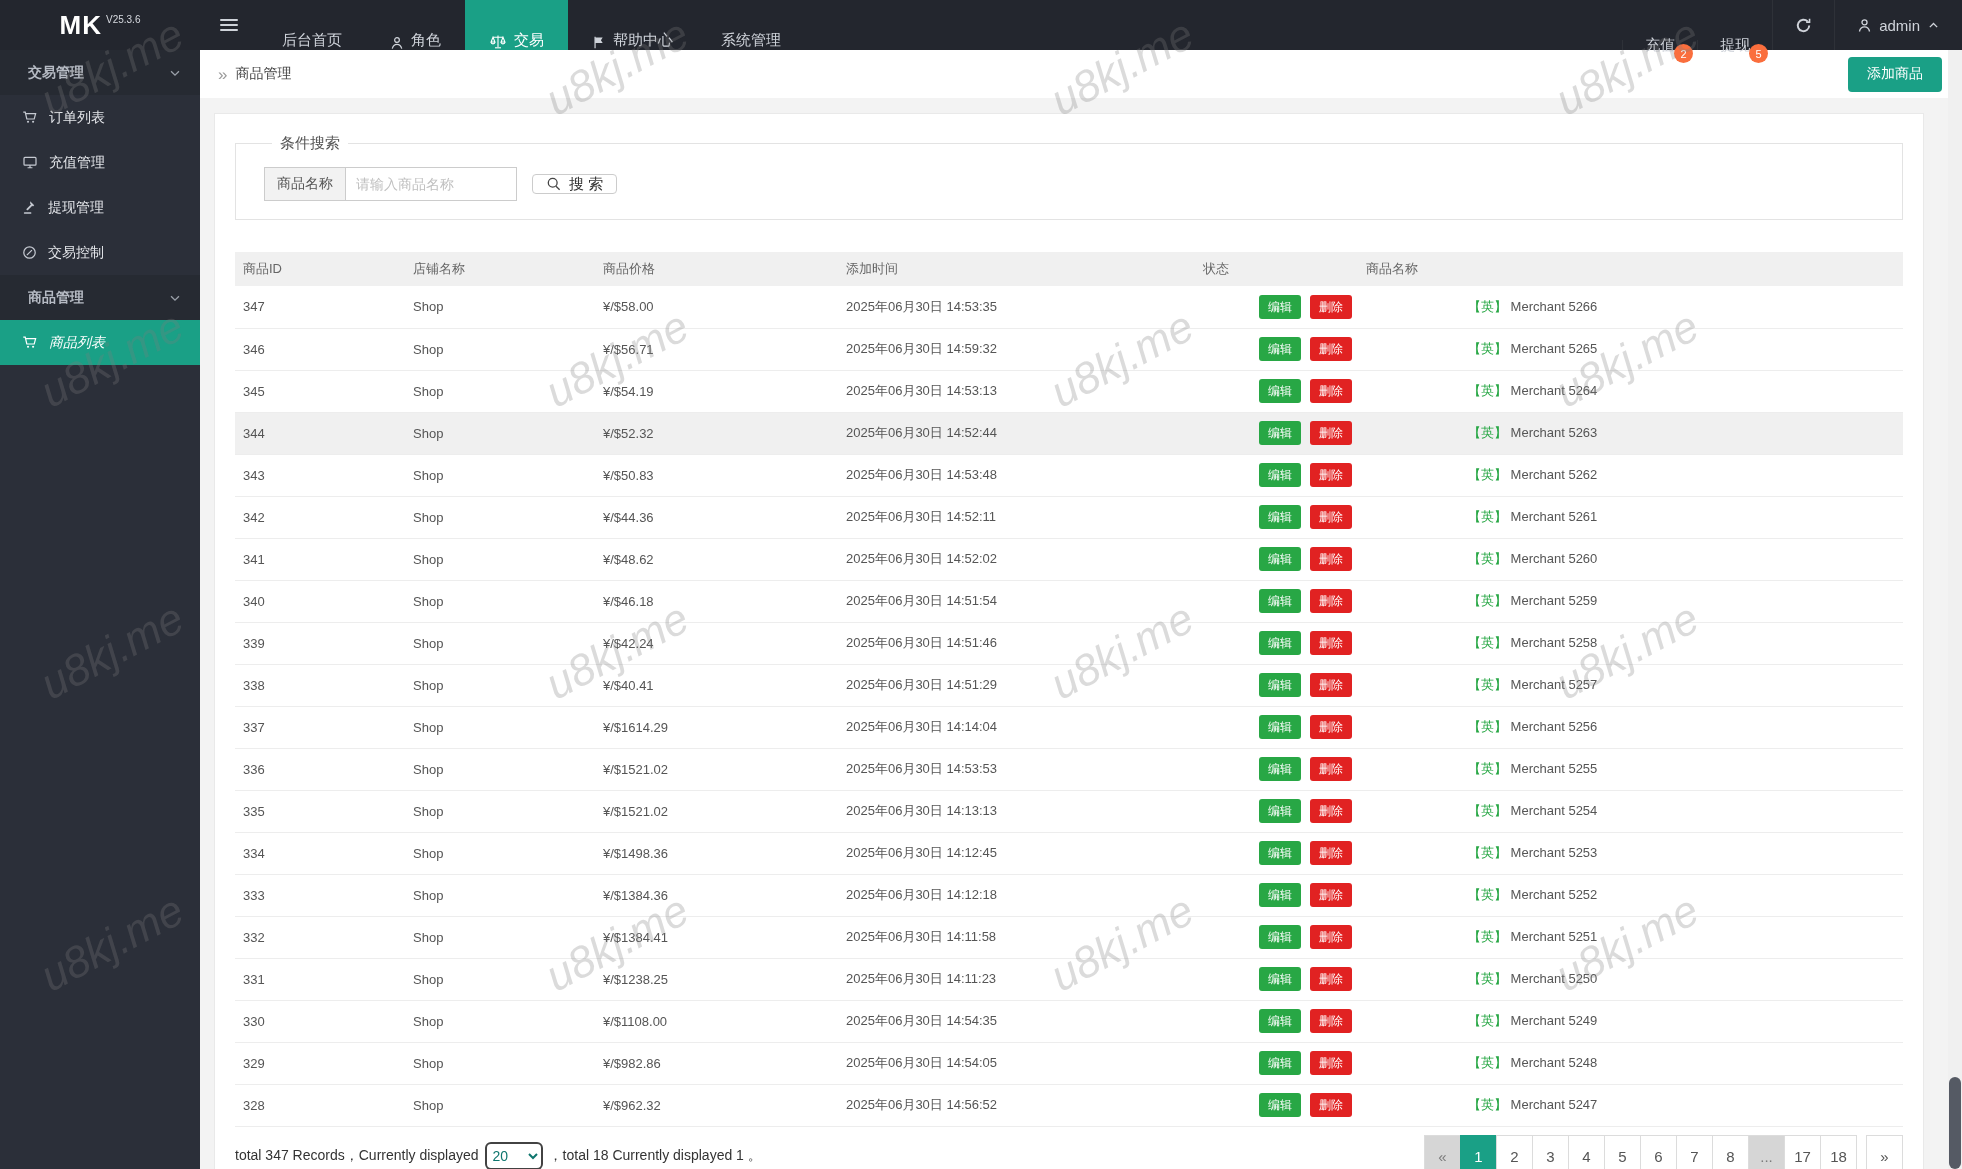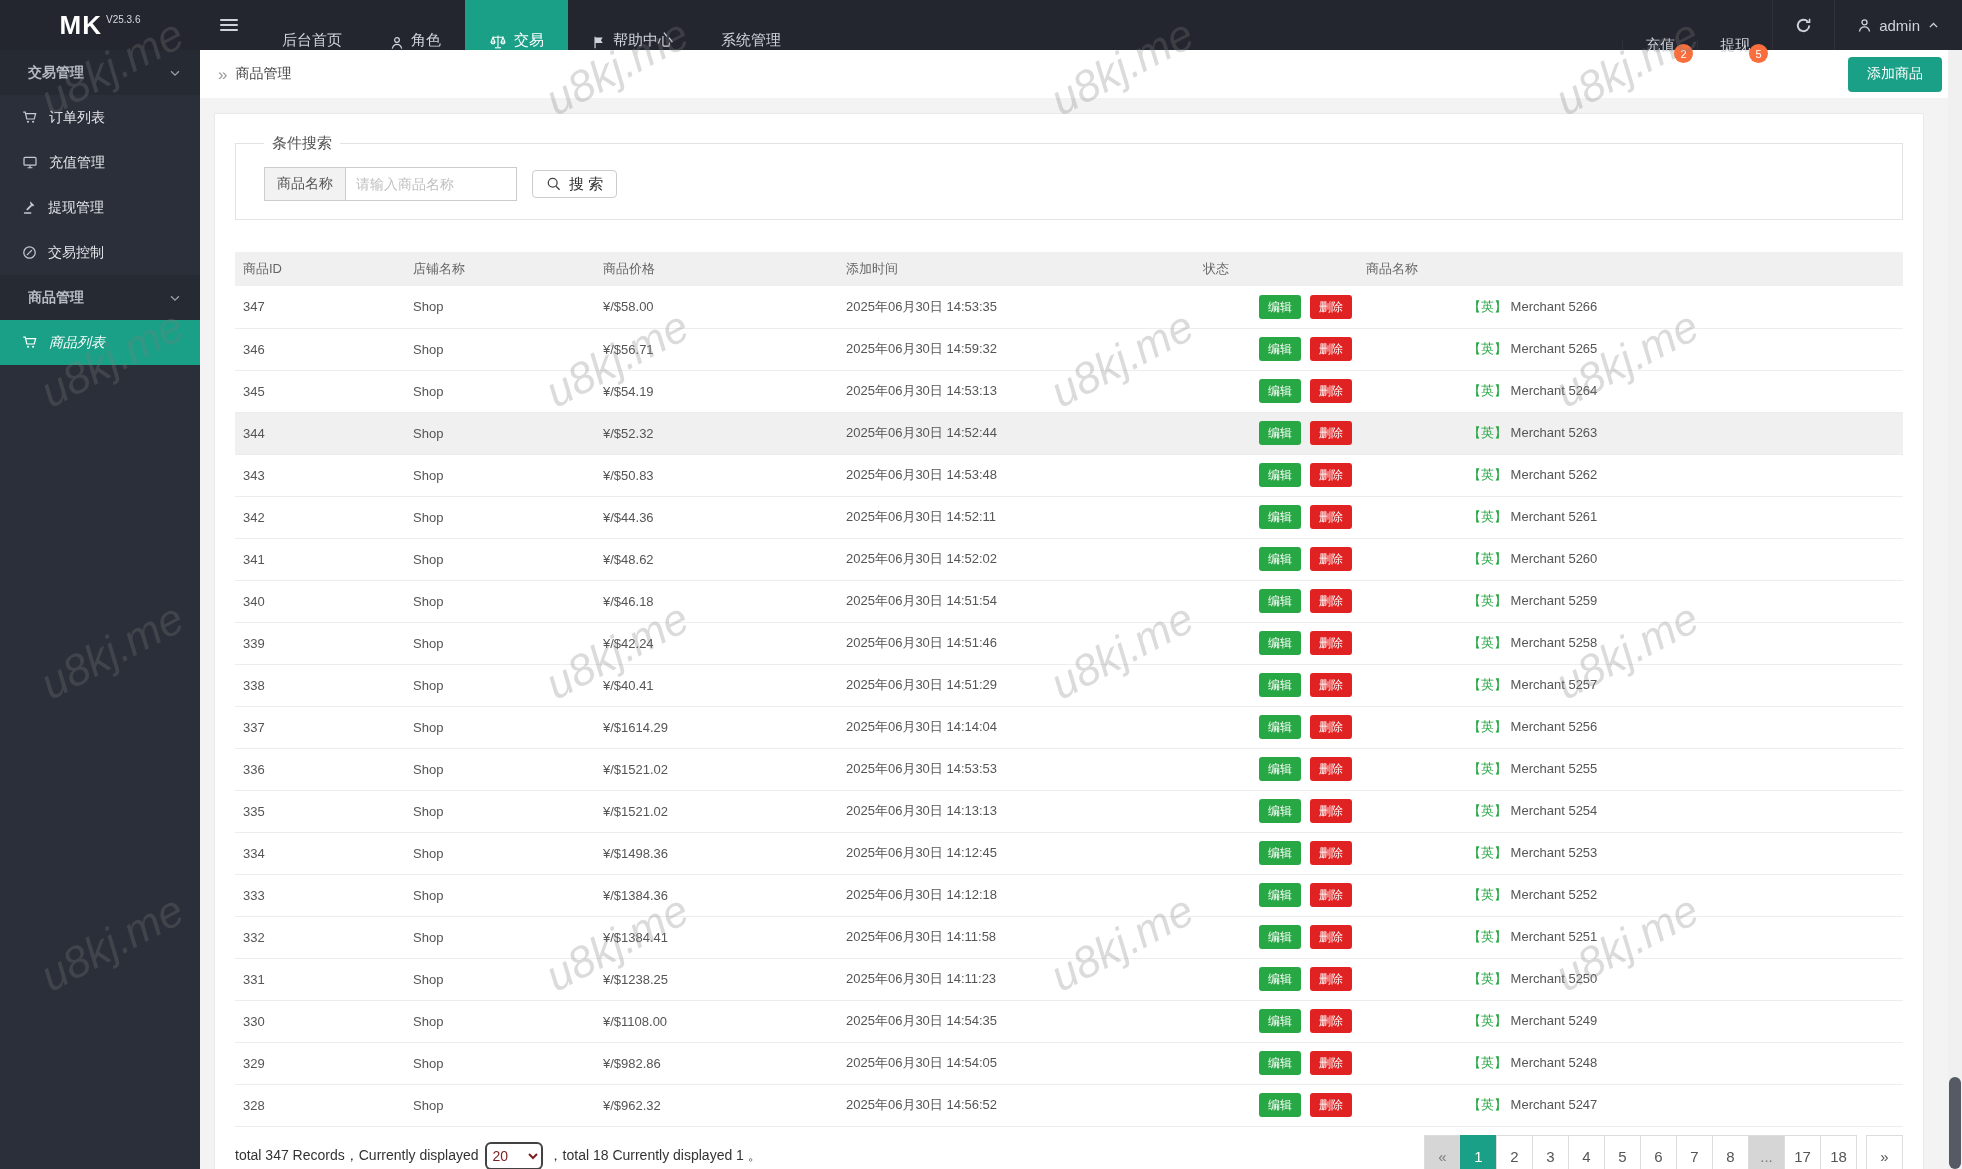--- a/index.html
+++ b/index.html
@@ -49,50 +49,50 @@
   .crumb-bar{height:48px;background:#fff;display:flex;align-items:center;justify-content:space-between;
     padding:0 20px 0 18px;}
   .crumb{display:flex;align-items:center;gap:8px;font-size:14px;color:#444;}
   .crumb-ico{color:#9a9a9a;font-size:17px;line-height:1;}
   .add-btn{background:var(--accent);color:#fff;border:none;border-radius:4px;height:35px;
     padding:0 19px;font-size:14px;cursor:pointer;font-family:inherit;}
   .content{padding:15px 38px 0 14px;}
   .panel{background:#fff;border:1px solid #e9e9e9;min-height:1056px;padding:20px 20px 10px 20px;}
   
   .search-fs{border:1px solid #e3e3e3;margin:0;padding:12px 16px 18px 16px;}
-  .search-fs legend{padding:0 8px;margin-left:12px;font-size:15px;color:#555;}
+  .search-fs legend{padding:0 8px;margin-left:20px;font-size:15px;color:#555;}
   .search-row{display:flex;align-items:center;margin-left:12px;margin-top:2px;}
   .input-group{display:flex;align-items:stretch;}
   .ig-addon{background:#f2f2f2;border:1px solid #ccc;border-right:none;padding:0 12px;
     display:flex;align-items:center;font-size:14px;color:#555;}
   .ig-input{height:34px;width:172px;border:1px solid #ccc;padding:0 10px;font-size:14px;color:#333;
     outline:none;font-family:inherit;}
   .ig-input::placeholder{color:#c0c0c0;}
-  .search-btn{margin-left:15px;height:28px;background:#fff;border:1px solid #ccc;border-radius:4px;
+  .search-btn{margin-left:15px;height:20px;background:#fff;border:1px solid #ccc;border-radius:4px;
     padding:0 13px;display:flex;align-items:center;gap:7px;font-size:15px;color:#333;cursor:pointer;font-family:inherit;}
   .search-btn svg{display:block;color:#444;}
   
   table.grid{width:100%;border-collapse:collapse;margin-top:32px;table-layout:fixed;}
   .grid th{background:#f0f0f0;height:32px;font-weight:normal;text-align:left;font-size:13px;
     color:#666;padding:8px 8px;}
   .grid td{height:42px;border-bottom:1px solid #ededed;font-size:13px;color:#555;padding:0 8px;
     white-space:nowrap;overflow:hidden;}
   .grid tr.highlight td{background:#f0f0f0;}
   .cell-actions{padding-left:64px !important;}
   .cell-name{padding-left:110px !important;}
   .btn-mini{border:none;border-radius:3px;color:#fff;font-size:12px;padding:6px 9px;cursor:pointer;
     font-family:inherit;line-height:1;}
   .btn-edit{background:var(--success);margin-right:9px;}
   .btn-del{background:var(--danger);}
   .name-tag{color:var(--success);}
   
   .tbl-footer{display:flex;align-items:center;justify-content:space-between;margin-top:8px;}
   .records{display:flex;align-items:center;gap:6px;font-size:14px;color:#333;}
   .page-size{height:28px;width:58px;border:2px solid #424242;border-radius:6px;font-size:14px;
-    padding:0 2px;font-family:inherit;color:#7f1d1d;background:#fff;}
+    padding:0 2px;font-family:inherit;color:#0f766e;background:#fff;}
   .pagination{display:flex;list-style:none;margin:0;padding:0;}
   .pagination li{min-width:37px;height:43px;border:1px solid #dcdcdc;margin-left:-1px;background:#fff;
     display:flex;align-items:center;justify-content:center;font-size:15px;color:#555;cursor:pointer;}
   .pagination li.gray{background:#d6d6d6;color:#7c7c7c;}
   .pagination li.active{background:var(--accent);border-color:var(--accent);color:#fff;}
   .pagination li.next{margin-left:9px;}
   
   .watermarks{position:absolute;inset:0;pointer-events:none;z-index:100;}
   .wm{position:absolute;font-size:44px;font-style:italic;color:rgba(125,125,125,0.28);
     transform:rotate(-28deg);white-space:nowrap;}

